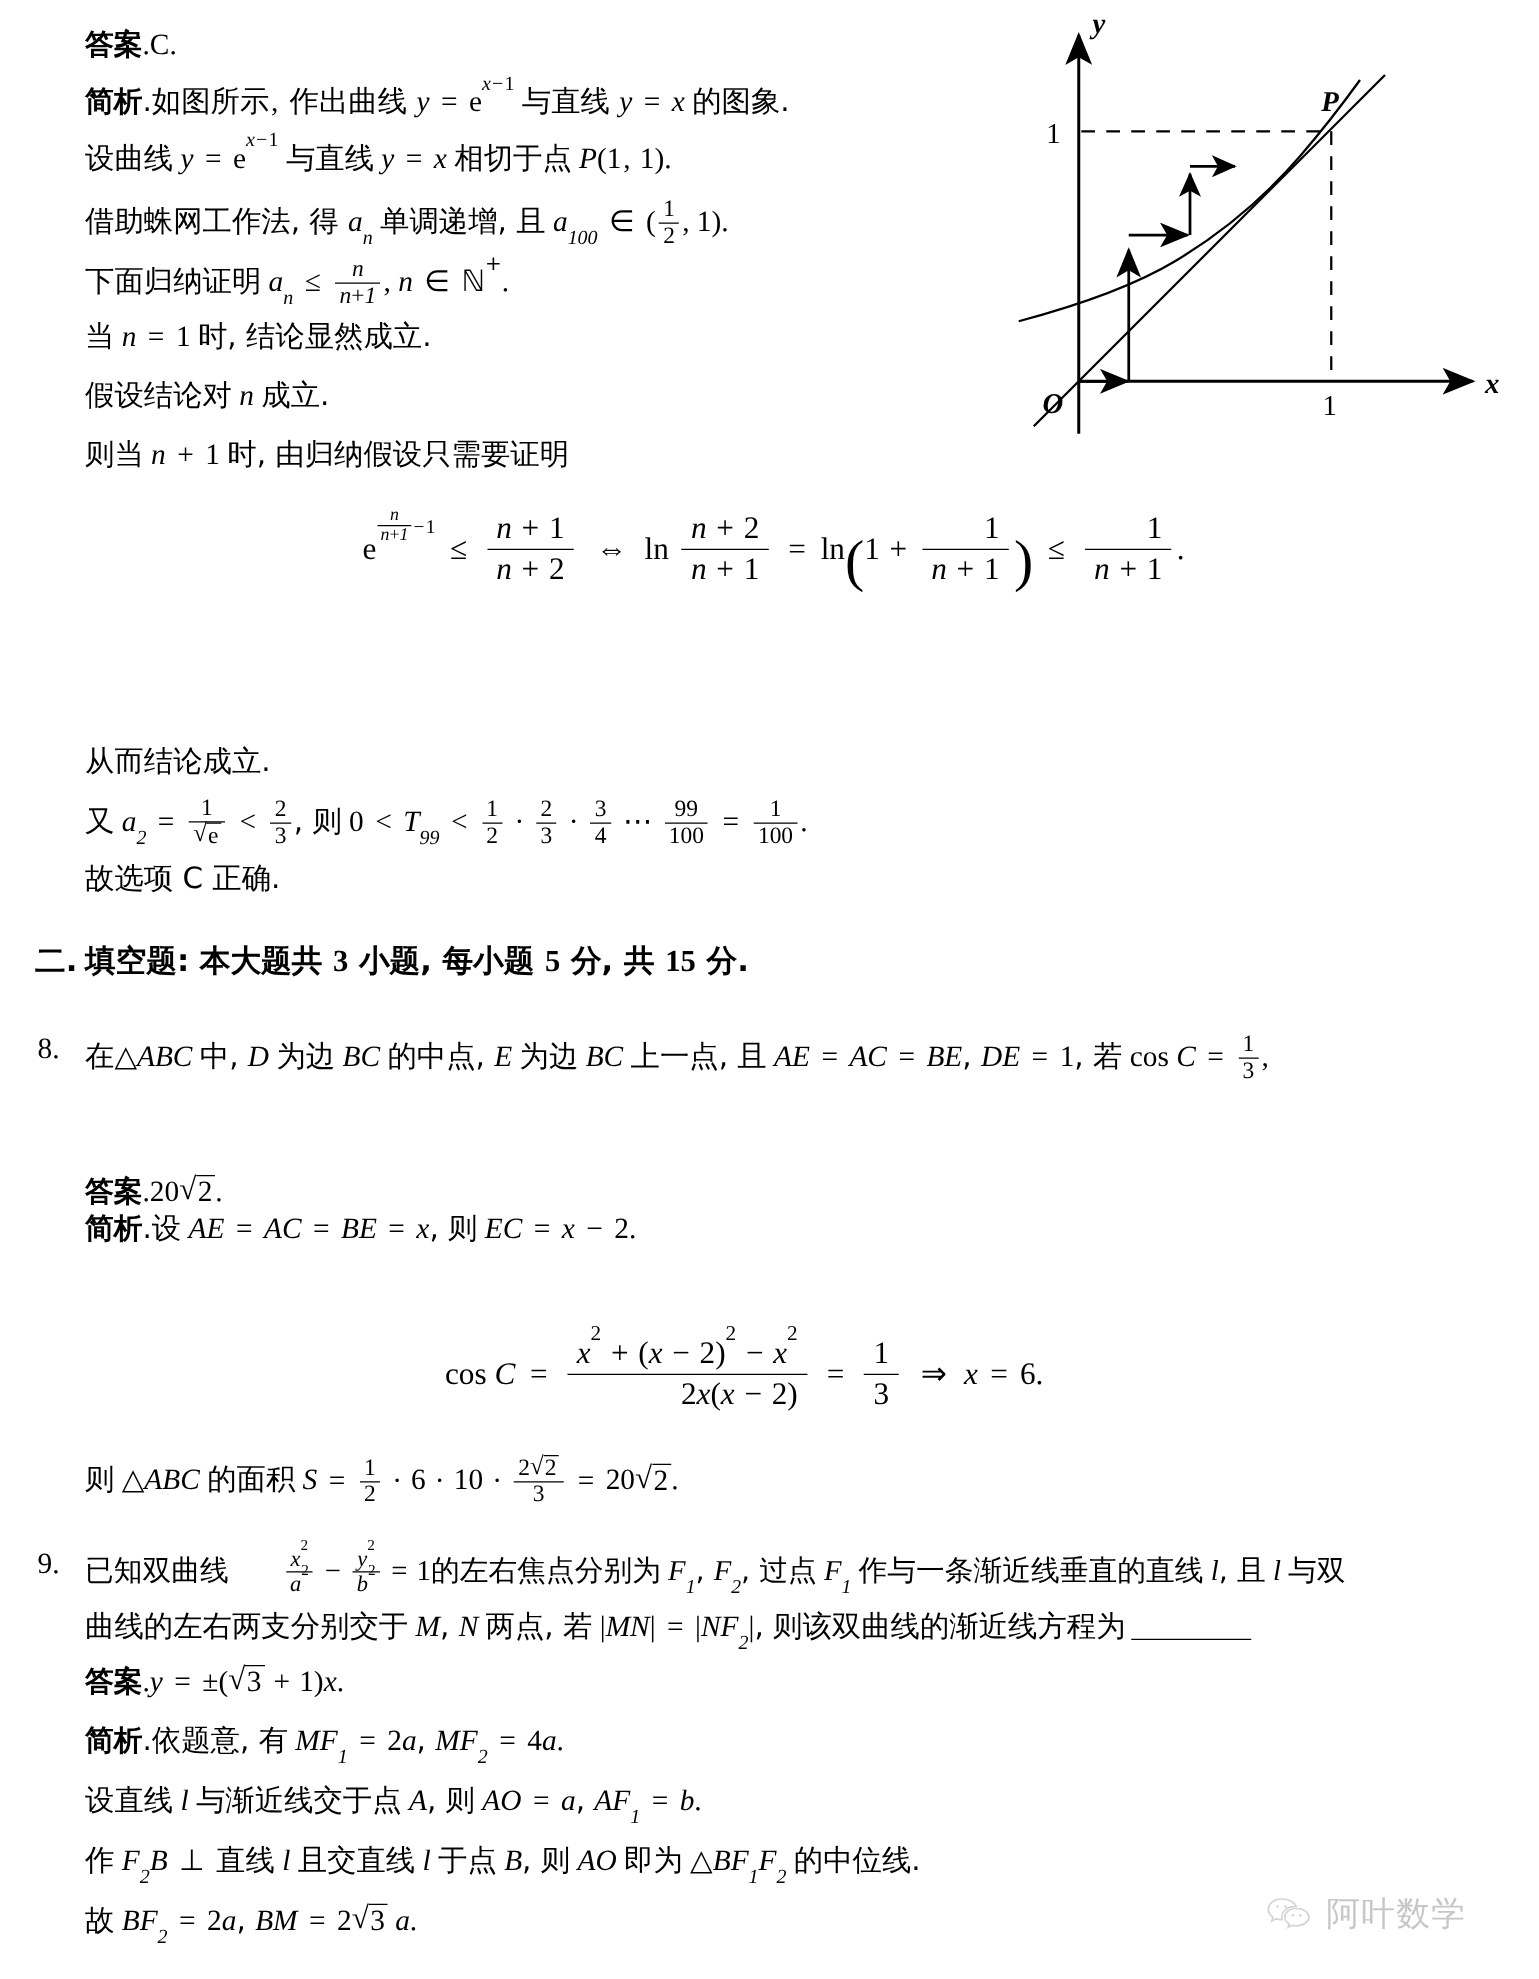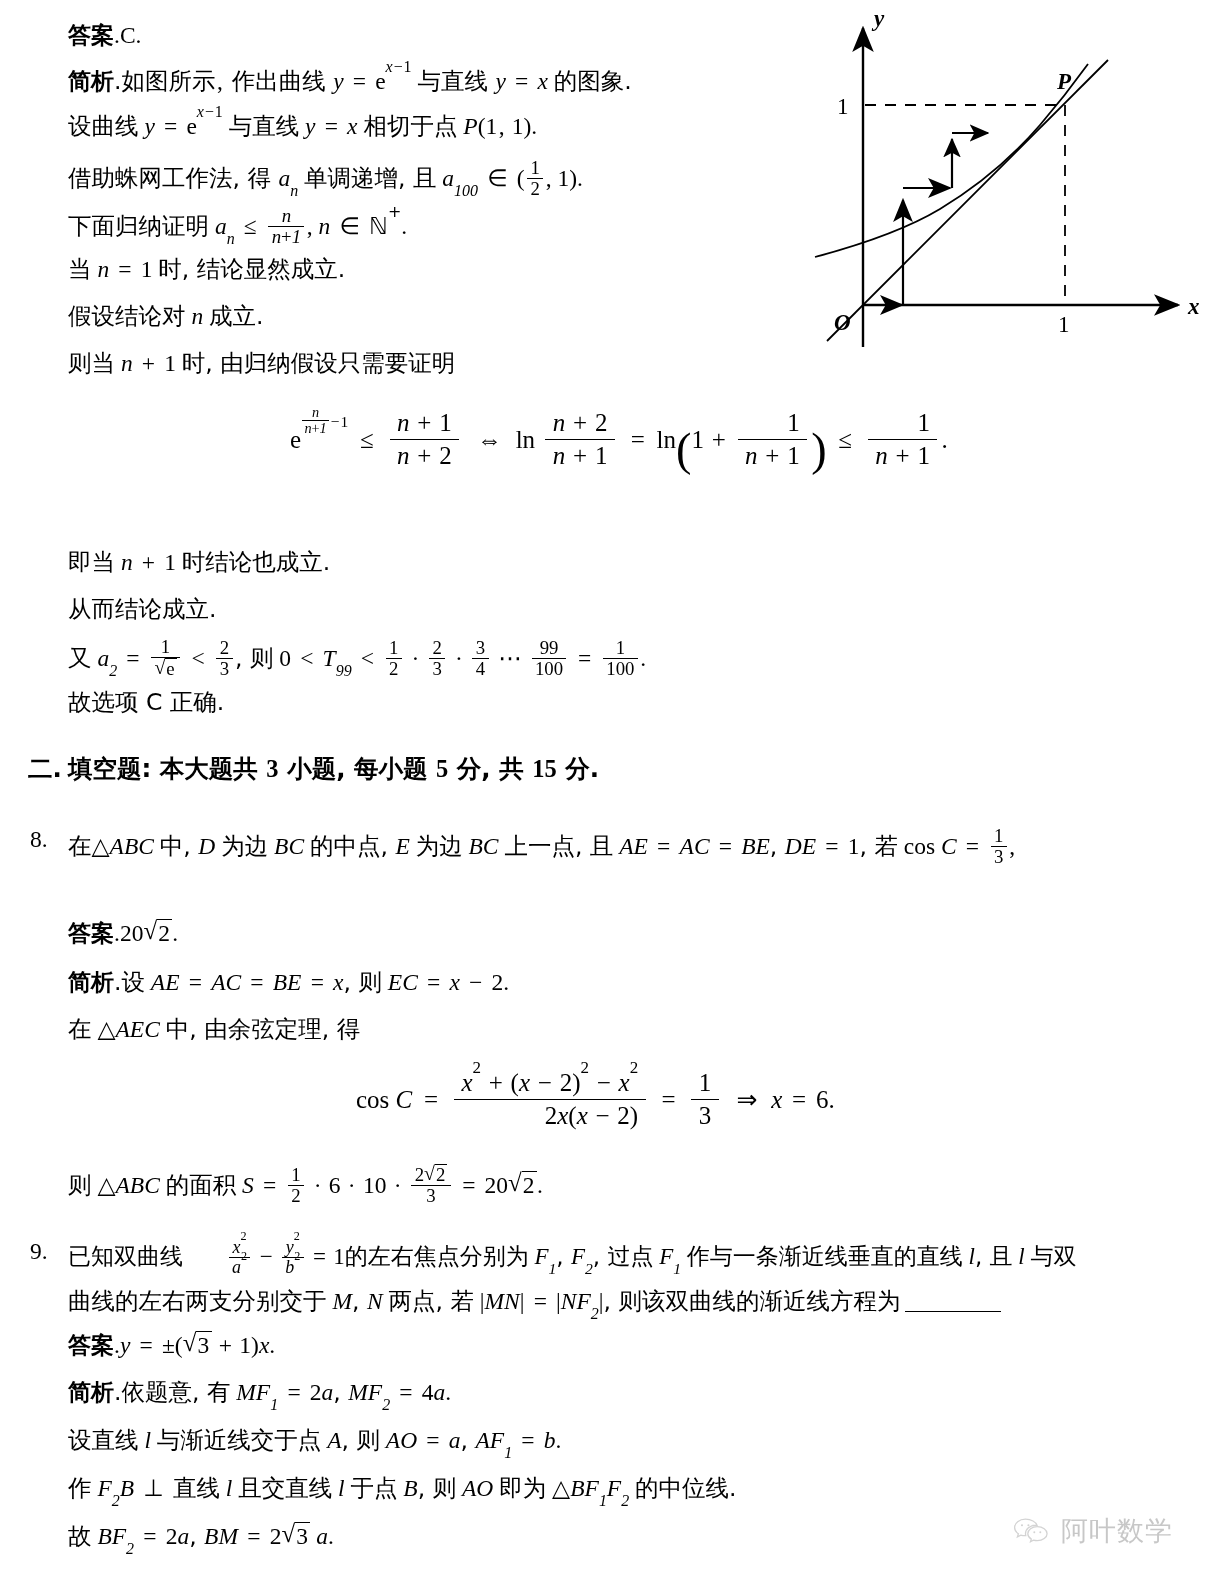--- a/index.html
+++ b/index.html
@@ -206,23 +206,20 @@
     <span class="up">ln</span>
     <span class="dfrac"><span class="num"><span class="mi">n</span> <span class="mo tight">+</span> <span class="mn">2</span></span><span class="den"><span class="mi">n</span> <span class="mo tight">+</span> <span class="mn">1</span></span></span>
     <span class="mo" style="padding:0 .22em;">=</span>
     <span class="up">ln</span><span class="bigparen">(</span><span class="mn">1</span> <span class="mo tight">+</span>
     <span class="dfrac"><span class="num"><span class="mn">1</span></span><span class="den"><span class="mi">n</span> <span class="mo tight">+</span> <span class="mn">1</span></span></span><span class="bigparen">)</span>
     <span class="mo" style="padding:0 .22em;">≤</span>
     <span class="dfrac"><span class="num"><span class="mn">1</span></span><span class="den"><span class="mi">n</span> <span class="mo tight">+</span> <span class="mn">1</span></span></span><span class="mn">.</span>
   </div>
 
 
-  <div class="line" style="left:68px; top:546px;">
-    <span class="han">即当</span><span class="mi"> n</span> <span class="mo">+</span> <span class="mn">1 </span><span class="han">时结论也成立.</span>
-  </div>
 
   <div class="line" style="left:68px; top:593px;">
     <span class="han">从而结论成立.</span>
   </div>
 
   <div class="line" style="left:68px; top:637px;">
     <span class="han">又</span><span class="mi"> a<sub>2</sub></span> <span class="mo">=</span> <span class="frac"><span class="num">1</span><span class="den"><span class="sqrt"><span class="rad up">e</span></span></span></span>
     <span class="mo">&lt;</span> <span class="frac"><span class="num">2</span><span class="den">3</span></span><span class="han">, </span><span class="han">则</span><span class="mn"> 0</span> <span class="mo">&lt;</span> <span class="mi">T<sub>99</sub></span> <span class="mo">&lt;</span>
     <span class="frac"><span class="num">1</span><span class="den">2</span></span> <span class="mo tight">·</span>
     <span class="frac"><span class="num">2</span><span class="den">3</span></span> <span class="mo tight">·</span>
@@ -244,31 +241,28 @@
 
   <div class="qnum" style="left:30px; top:826px;">
     <span>8.</span>
   </div>
 
   <div class="line" style="left:68px; top:826px;">
     <span class="han">在</span><span class="mn">△</span><span class="mi">ABC</span> <span class="han">中</span><span class="han">, </span><span class="mi">D</span> <span class="han">为边</span><span class="mi"> BC</span> <span class="han">的中点</span><span class="han">, </span><span class="mi">E</span> <span class="han">为边</span><span class="mi"> BC</span> <span class="han">上一点</span><span class="han">, </span><span class="han">且</span><span class="mi"> AE</span> <span class="mo">=</span> <span class="mi">AC</span> <span class="mo">=</span> <span class="mi">BE</span><span class="han">, </span><span class="mi">DE</span> <span class="mo">=</span> <span class="mn">1</span><span class="han">, </span><span class="han">若</span><span class="up"> cos</span> <span class="mi">C</span> <span class="mo">=</span> <span class="frac"><span class="num">1</span><span class="den">3</span></span><span class="mn">,</span>
   </div>
 
 
-  <div class="line" style="left:68px; top:918px;text-align:center;">
+  <div class="line" style="left:68px; top:938px;text-align:center;">
     <span class="lbl">答案</span><span class="mn">.20</span><span class="sqrt"><span class="rad mn">2</span></span><span class="mn">.</span>
   </div>
 
   <div class="line" style="left:68px; top:966px;">
     <span class="lbl">简析</span><span class="han">.设</span><span class="mi"> AE</span> <span class="mo">=</span> <span class="mi">AC</span> <span class="mo">=</span> <span class="mi">BE</span> <span class="mo">=</span> <span class="mi">x</span><span class="han">, </span><span class="han">则</span><span class="mi"> EC</span> <span class="mo">=</span> <span class="mi">x</span> <span class="mo">−</span> <span class="mn">2.</span>
   </div>
 
-  <div class="line" style="left:68px; top:1013px;">
-    <span class="han">在</span><span class="mn"> △</span><span class="mi">AEC</span> <span class="han">中</span><span class="han">, </span><span class="han">由余弦定理</span><span class="han">, </span><span class="han">得</span>
-  </div>
 
   <div class="eq-center" style="left:356px; top:1068px; font-size:25px;">
     <span class="up">cos</span> <span class="mi">C</span> <span class="mo" style="padding:0 .22em;">=</span>
     <span class="dfrac"><span class="num"><span class="mi">x</span><sup>2</sup> <span class="mo tight">+</span> <span class="mn">(</span><span class="mi">x</span> <span class="mo tight">−</span> <span class="mn">2)</span><sup>2</sup> <span class="mo tight">−</span> <span class="mi">x</span><sup>2</sup></span><span class="den"><span class="mn">2</span><span class="mi">x</span><span class="mn">(</span><span class="mi">x</span> <span class="mo tight">−</span> <span class="mn">2)</span></span></span>
     <span class="mo" style="padding:0 .22em;">=</span>
     <span class="dfrac"><span class="num"><span class="mn">1</span></span><span class="den"><span class="mn">3</span></span></span>
     <span class="mo" style="padding:0 .3em;">⇒</span>
     <span class="mi">x</span> <span class="mo">=</span> <span class="mn">6.</span>
   </div>
 

